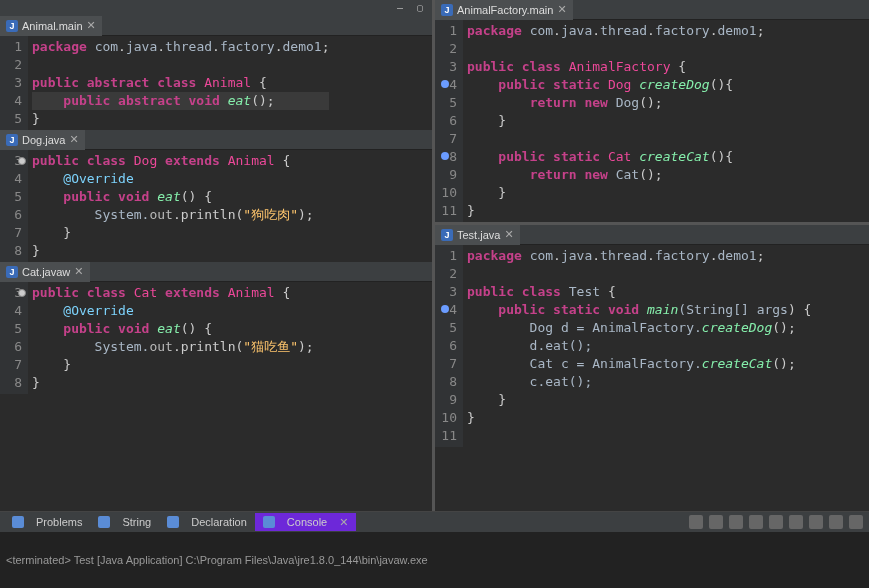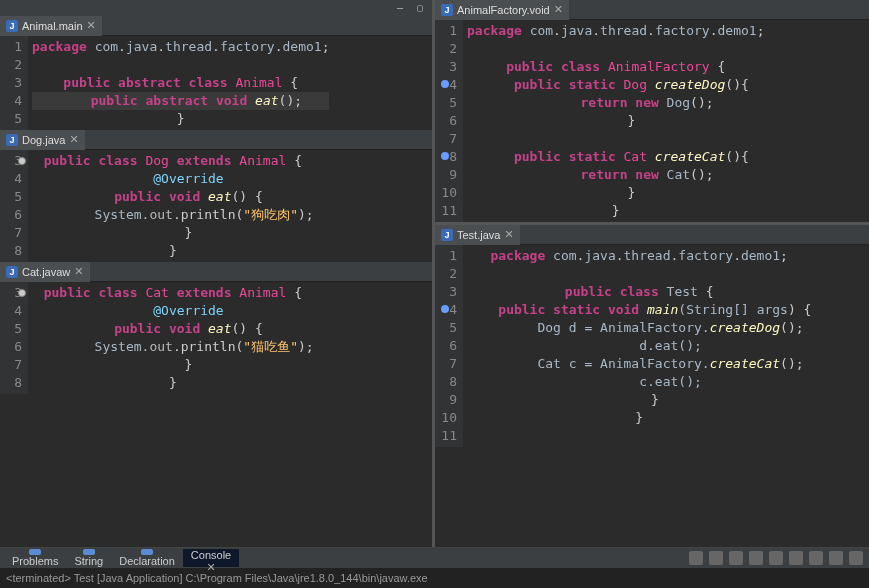--- a/index.html
+++ b/index.html
@@ -51,49 +51,49 @@
     color:#888;
     text-align:right;
     padding: 2px 6px 2px 4px;
     min-width:28px;
     user-select:none;
   }
   .gutter .gl { height:18px; position:relative;}
   .gutter .bp { position:absolute; left:2px; top:4px; width:8px;height:8px;border-radius:50%;background:#6b9cff;}
   .gutter .ovr { position:absolute; left:14px; top:5px; width:8px;height:8px;background:#ccc;border-radius:50%;border:1px solid #888;}
   .code { padding:2px 4px; white-space:pre; }
-  .code .ln { height:18px;text-align:center; }
+  .code .ln { height:18px; }
   .kw { color:#c5418a; font-weight:bold; }
   .cls { color:#ec4899; }
-  .mt { color:#fef9c3; font-style:italic; }
+  .mt { color:#86efac; font-style:italic; }
   .fld { color:#b8b8b8; }
   .str { color:#ffc66d; }
   .ann { color:#7dd3fc; }
   .pun { color:#ccc; }
   .var { color:#a9b7c6; }
   .hl-line { background:#3a3a3a; }
   .divider-v { width:3px; background:#555; }
   .divider-h { height:3px; background:#555; }
   .bottom {
     background:#222; border-top:1px solid #444;
   }
   .btabbar {
     display:flex; align-items:center; gap:2px;
     background:#3c3f41; height:20px;
     font-family: Tahoma, sans-serif; font-size:11px;
     padding-left:4px;
     justify-content:space-between;
   }
   .btabs { display:flex;}
-  .btab { display:flex;align-items:center;gap:0;padding:0 8px;height:18px;color:#ccc;cursor:pointer;flex-direction:column;}
-  .btab.active { background:#0f172a;}
+  .btab { display:flex;align-items:center;gap:12px;padding:0 8px;height:18px;color:#ccc;cursor:pointer;}
+  .btab.active { background:#6d28d9;}
   .btab .bicon { width:12px;height:12px;background:#5a8cd6;border-radius:2px;}
   .btoolbar { display:flex; gap:6px; padding-right:6px;}
   .btool { width:14px;height:14px;background:#666;border-radius:2px;cursor:pointer;}
-  .console-body { padding:4px 6px; font-family: Tahoma, sans-serif; font-size:11px;}
+  .console-body { padding:22px 6px; font-family: Tahoma, sans-serif; font-size:11px;}
   .term-line { color:#999;}
   .out-line { color:#ddd; line-height:14px;}
 </style>
 </head>
 <body>
 
 <div class="col" style="height:588px">
   <div class="row" style="flex:1; overflow:hidden">
 
     <div class="col pane-left">
@@ -161,21 +161,21 @@
           </div>
         </div>
     </div>
     <div class="divider-v"></div>
 
     <div class="col pane-right">
       <div>
           <div class="tabbar">
             <div class="tab">
               <span class="j-icon">J</span>
-              <span>AnimalFactory.void</span>
+              <span>AnimalFactory.main</span>
               <span class="close-x">✕</span>
             </div>
           </div>
           <div class="editor">
             <div class="gutter">
               <div class="gl">1</div>
               <div class="gl">2</div>
               <div class="gl">3</div>
               <div class="gl">4<span class="bp"></span></div>
               <div class="gl">5</div>

